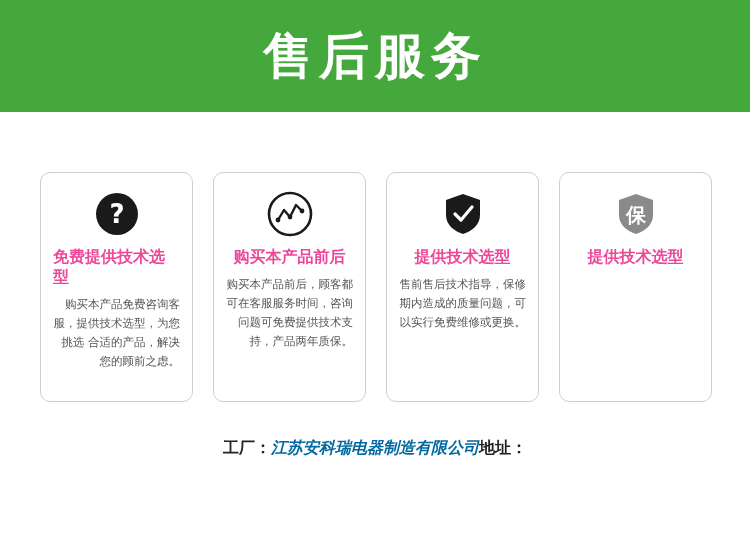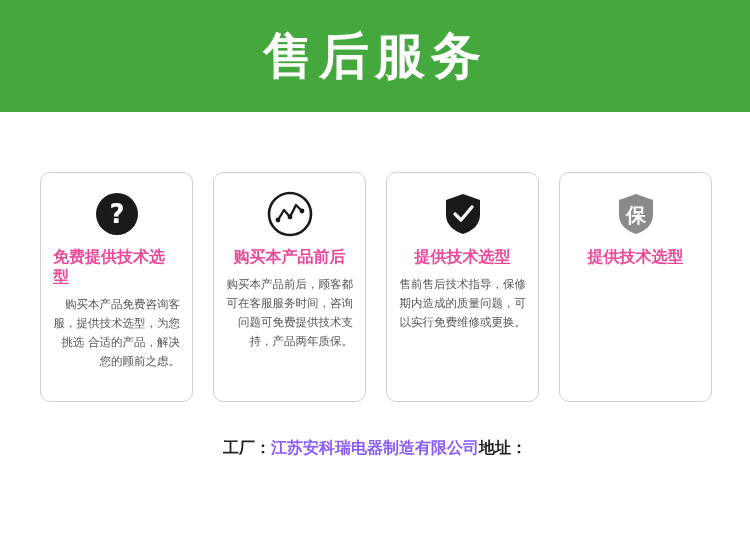--- a/index.html
+++ b/index.html
@@ -92,21 +92,22 @@
     justify-content: center;
     align-items: center;
     font-size: 16px;
     font-weight: bold;
     color: #222222;
   }
   .footer-label {
     color: #222222;
   }
   .footer-value {
-    color: #8b5cf6;
+    color: #0369a1;
+    font-style: italic;
   }
   .footer-group {
     display: flex;
     align-items: baseline;
   }
 </style>
 </head>
 <body>
 
 <div class="page">

